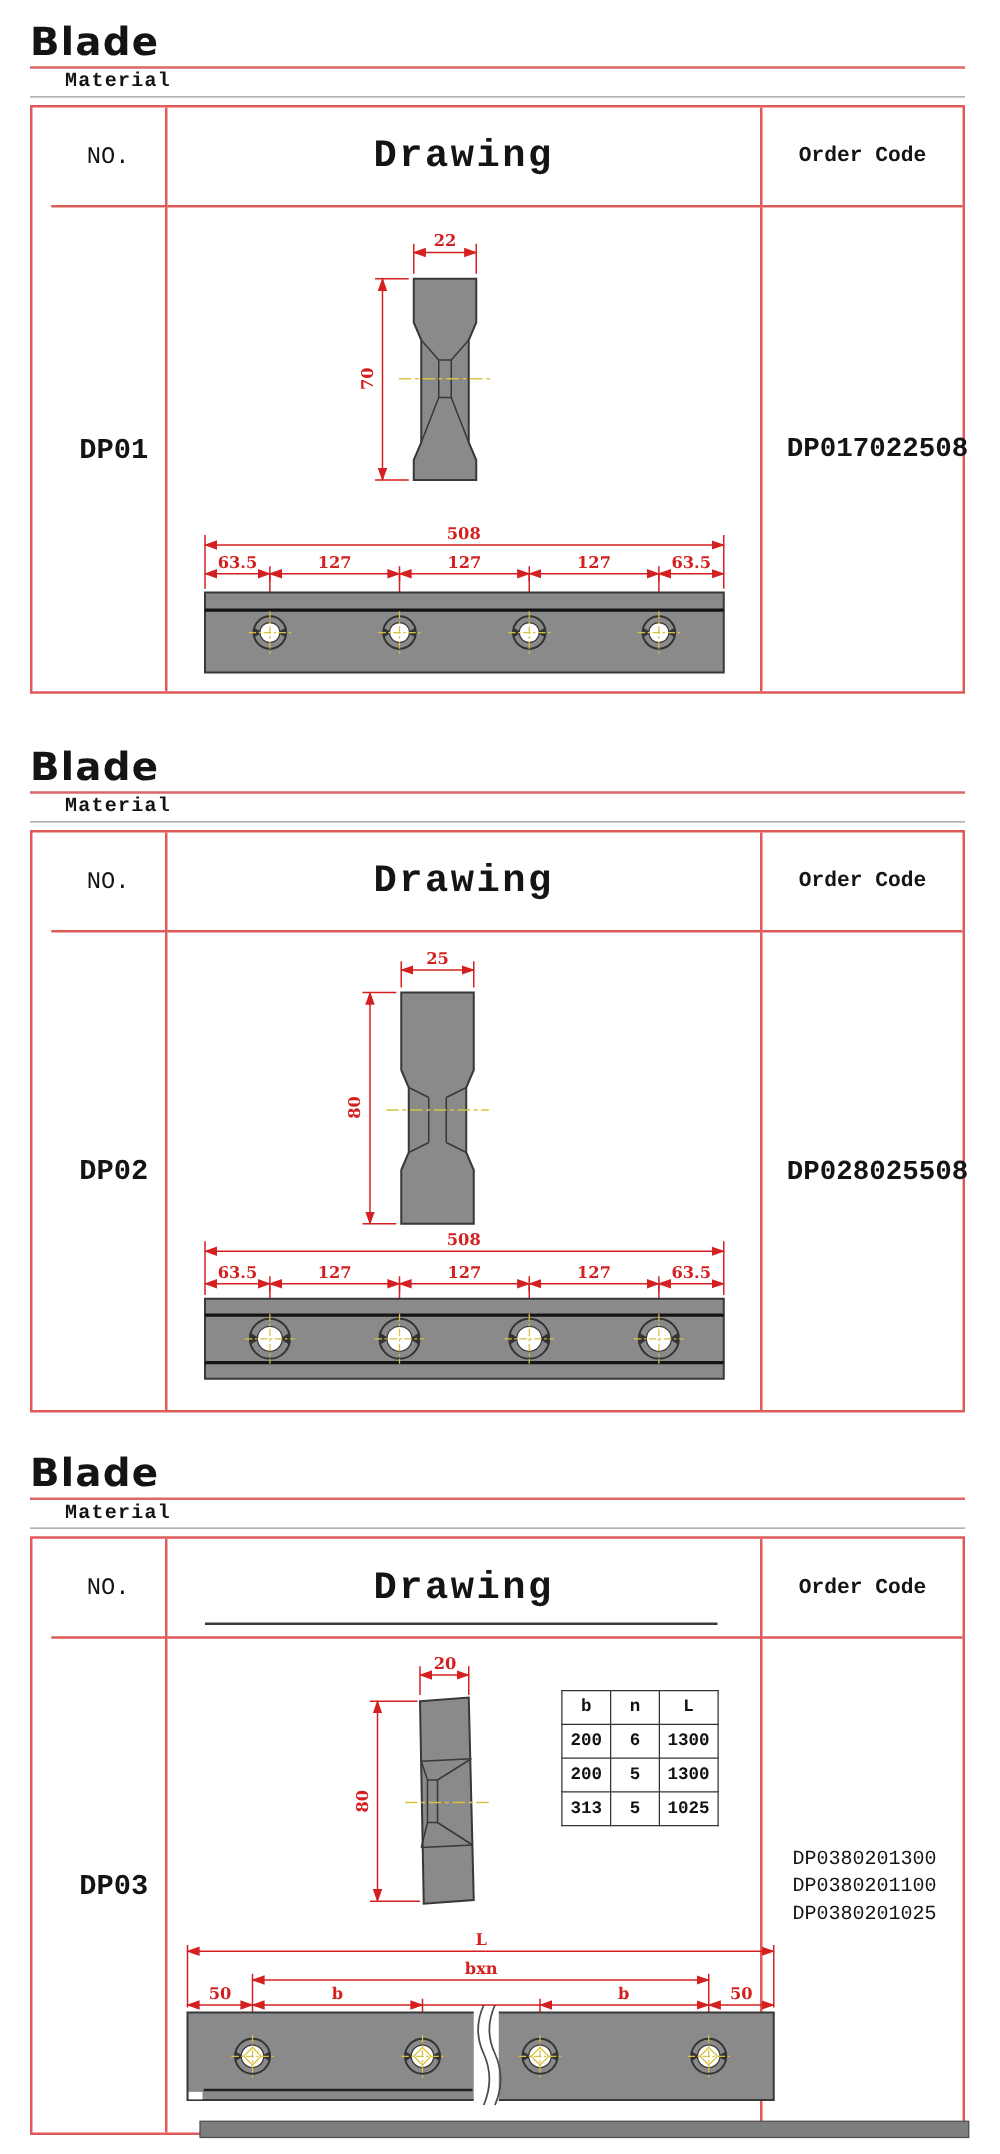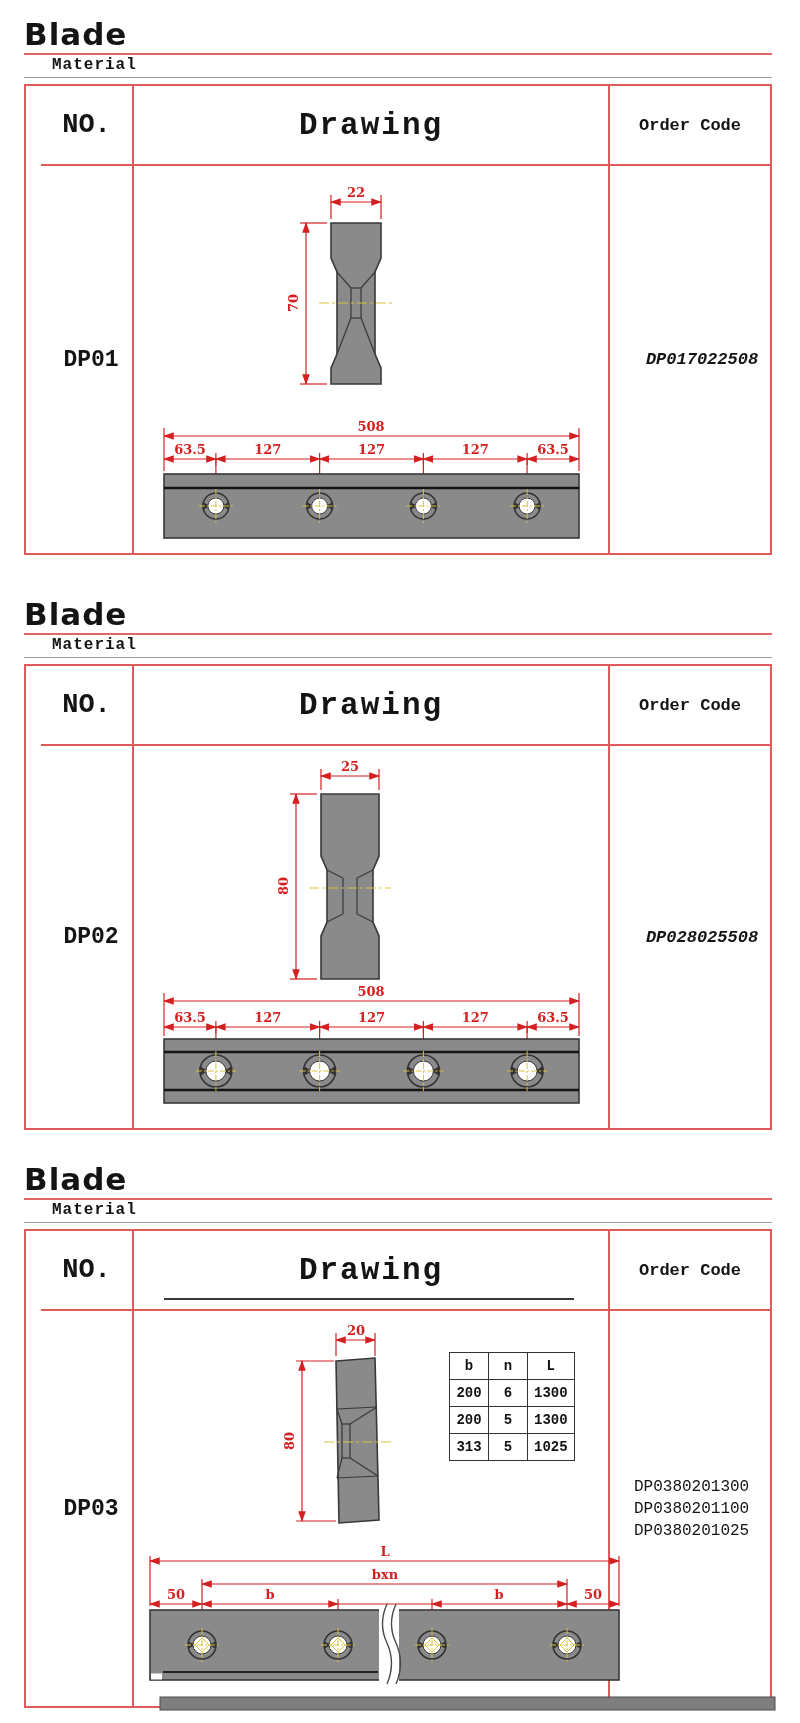--- a/index.html
+++ b/index.html
@@ -8,25 +8,25 @@
   .blade-title{font:bold 31px/38px "DejaVu Sans",sans-serif;color:#141414;letter-spacing:1px;}
   .rule-red{border-top:2px solid #de6666;}
   .material{font:bold 16px/21px "DejaVu Sans",sans-serif;color:#141414;letter-spacing:1px;padding-left:28px;}
   .rule-gray{border-top:1px solid #9a9a9a;margin-top:1px;}
   .blade-table{margin-top:6px;display:grid;grid-template-columns:108px 1fr 160px;grid-template-rows:80px 1fr;border:2px solid #e05a5a;}
   .cell{border-right:2px solid #e05a5a;border-bottom:2px solid #e05a5a;position:relative;
         display:flex;align-items:center;justify-content:center;color:#141414;}
   .cell.lastcol{border-right:none;}
   .cell.lastrow{border-bottom:none;padding-left:24px;}
   .mono{font-family:"Liberation Mono",monospace;}
-  .hdr-no{font-size:27px;font-weight:bold;margin-left:15px;}
+  .hdr-no{font-size:19px;font-weight:normal;margin-left:15px;}
   .hdr-drawing{font-size:31px;font-weight:bold;letter-spacing:2px;text-align:right;}
   .hdr-order{font-size:17px;font-weight:bold;}
   .no-val{font-size:23px;font-weight:bold;}
-  .order-val{font-size:17px;font-weight:bold;font-style:italic;}
+  .order-val{font-size:22px;font-weight:bold;}
   .order-multi{display:flex;flex-direction:column;justify-content:center;align-items:flex-start;padding-left:3px;}
   .order-multi div{font-size:16px;font-weight:normal;line-height:22px;}
   .drawing-cell{display:block;}
   .drawing-cell svg{position:absolute;left:0;top:0;width:100%;height:100%;}
   .drawing-underline{position:absolute;left:30px;right:34px;bottom:9px;border-top:2px solid #3a3a3a;}
   
   .r{stroke:#d42020;stroke-width:1.2;}
   .dim{fill:#d42020;font:bold 13px "DejaVu Serif",serif;text-anchor:middle;}
   .shape{fill:#8a8a8a;stroke:#383838;stroke-width:1.6;}
   .inner{fill:none;stroke:#383838;stroke-width:1.2;}

